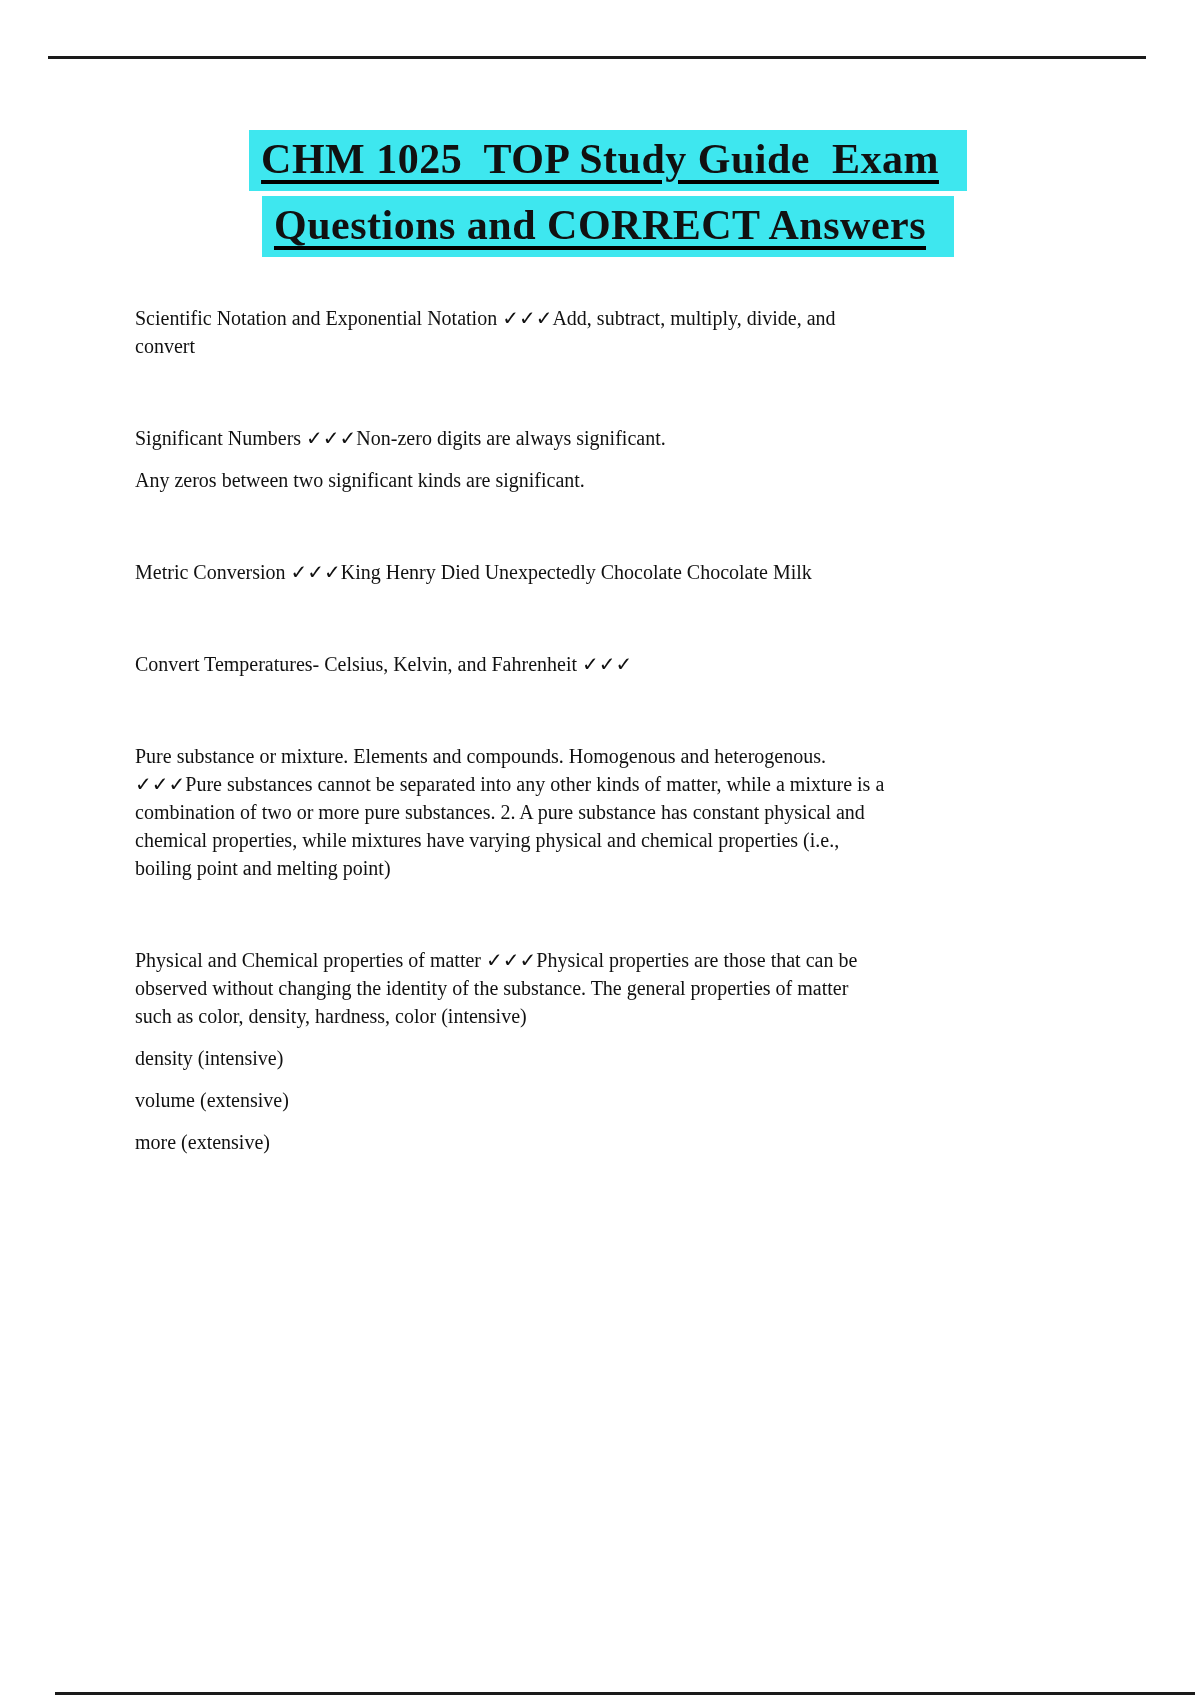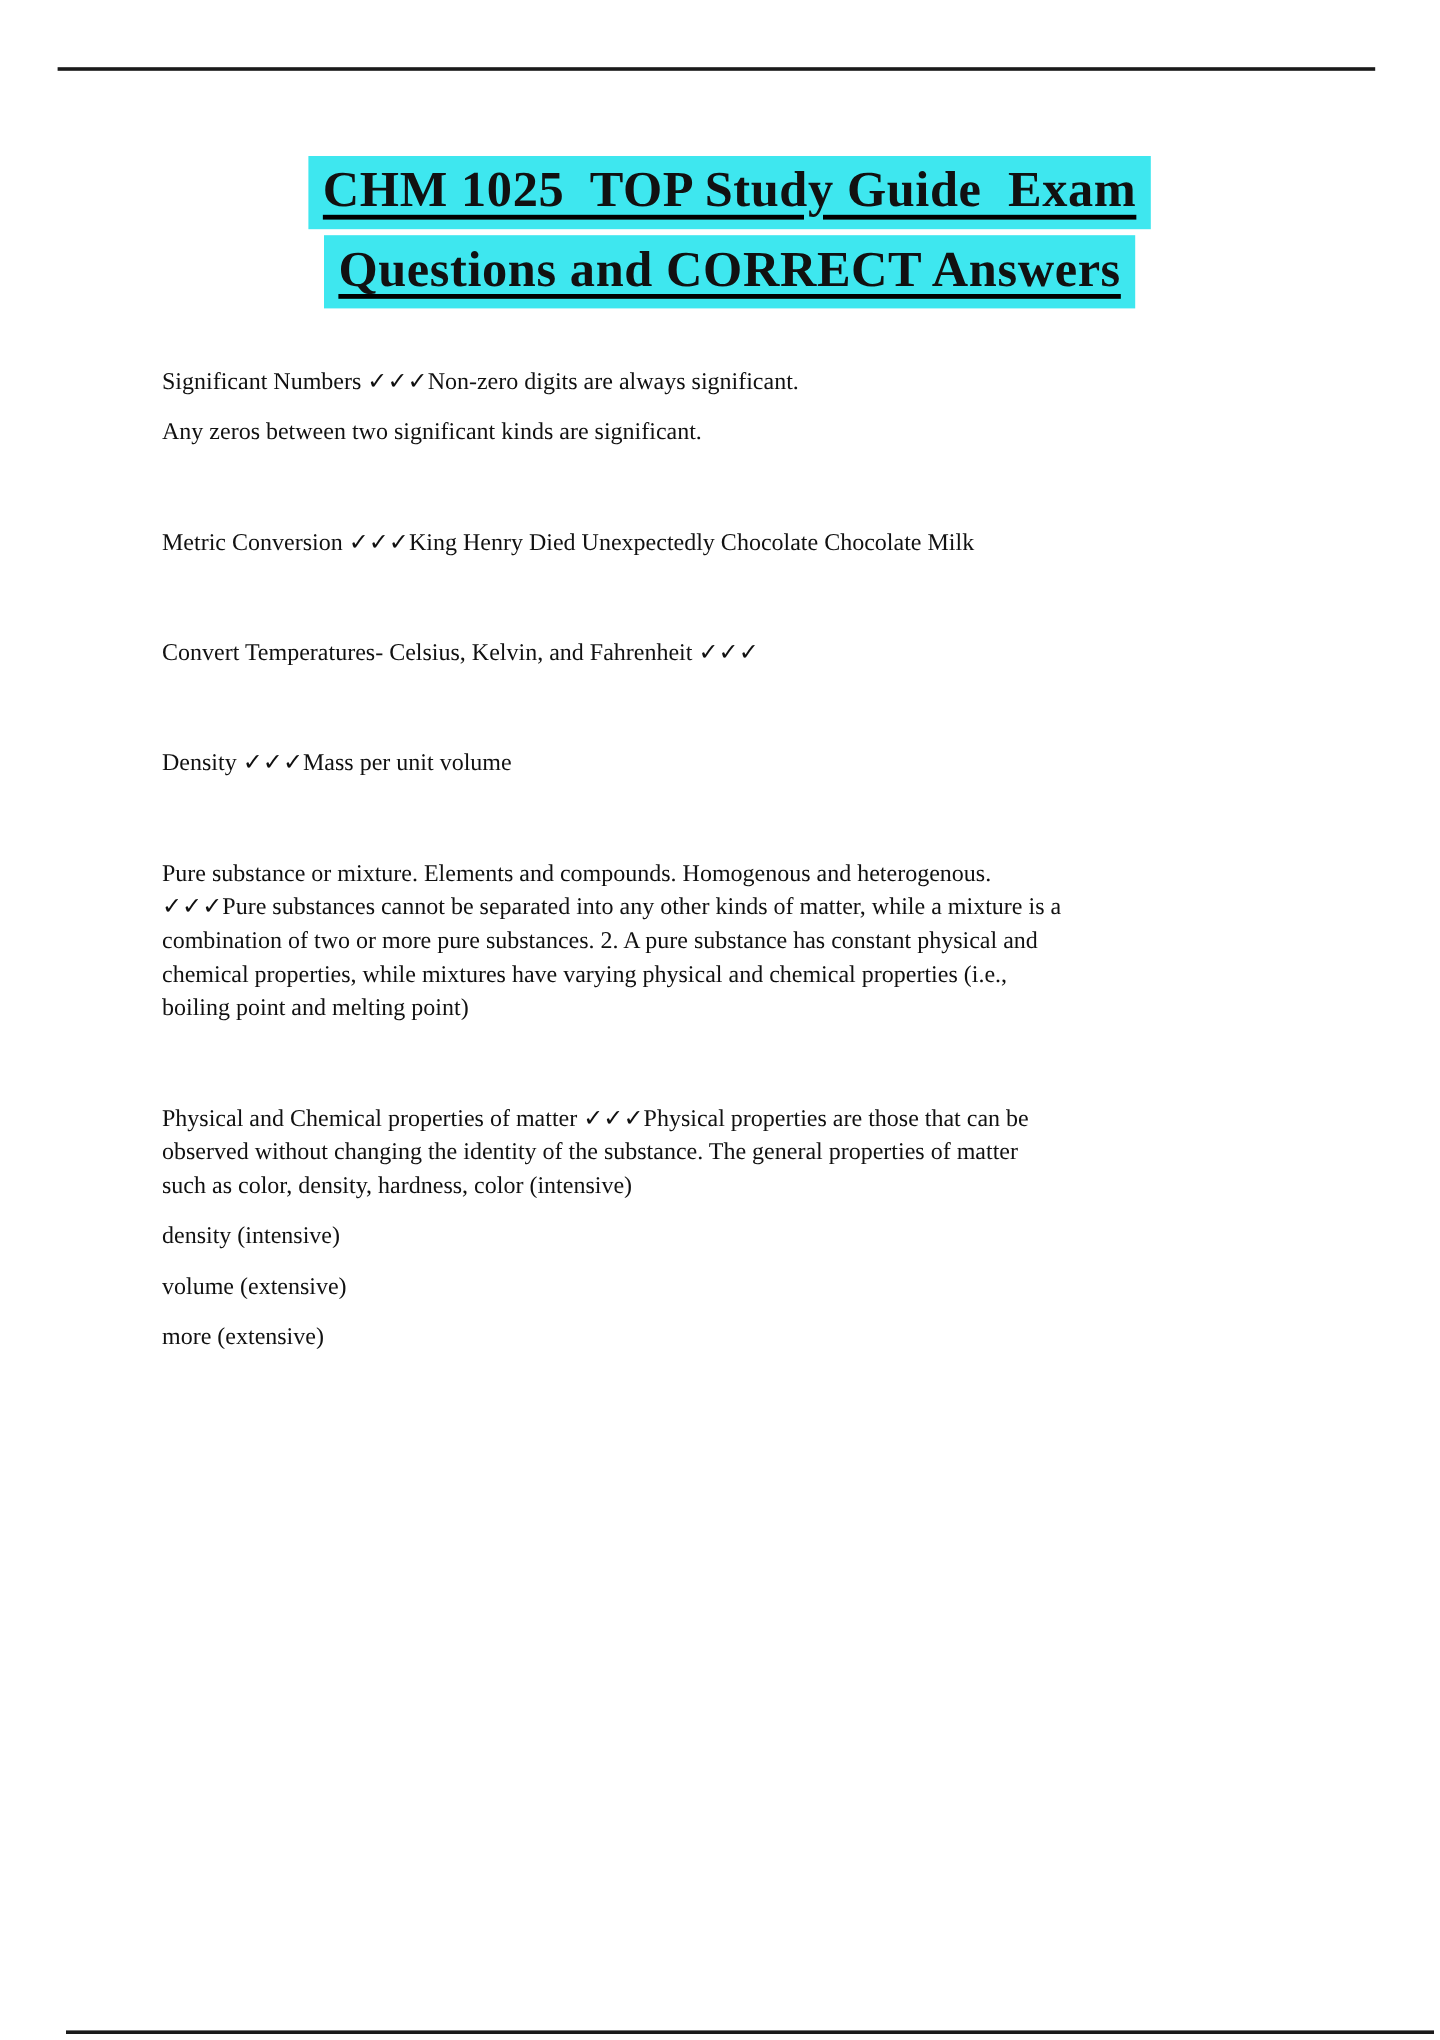--- a/index.html
+++ b/index.html
@@ -34,21 +34,21 @@
     display: block;
     line-height: 57px;
   }
   .title-line .hl {
     display: inline-block;
     background: var(--highlight, #3ee7ef);
     font-size: 42px;
     font-weight: bold;
     letter-spacing: 0.5px;
     white-space: pre-wrap;
-    padding: 1px 12px 3px 12px;
+    padding: 1px 28px 3px 12px;
     text-decoration: underline;
     text-decoration-thickness: 4px;
     text-underline-offset: 7px;
     text-decoration-color: #000;
     margin-left: 16px;
   }
 
   .content {
     position: absolute;
     left: 135px;
@@ -68,38 +68,39 @@
 
 <div class="rule rule-top"></div>
 
 <div class="title-wrap">
   <span class="title-line"><span class="hl">CHM 1025  TOP Study Guide  Exam</span></span>
   <span class="title-line"><span class="hl">Questions and CORRECT Answers</span></span>
 </div>
 
 <div class="content">
 
+  <div class="section">
+    <p>Scientific Notation and Exponential Notation ✓✓✓Add, subtract, multiply, divide, and
+convert</p>
+  </div>
 
   <div class="section">
     <p>Significant Numbers ✓✓✓Non-zero digits are always significant.</p>
     <p>Any zeros between two significant kinds are significant.</p>
   </div>
 
 
   <div class="section">
     <p>Metric Conversion ✓✓✓King Henry Died Unexpectedly Chocolate Chocolate Milk</p>
   </div>
 
   <div class="section">
     <p>Convert Temperatures- Celsius, Kelvin, and Fahrenheit ✓✓✓</p>
   </div>
 
-  <div class="section">
-    <p>Density ✓✓✓Mass per unit volume</p>
-  </div>
 
   <div class="section">
     <p>Pure substance or mixture. Elements and compounds. Homogenous and heterogenous.
 ✓✓✓Pure substances cannot be separated into any other kinds of matter, while a mixture is a
 combination of two or more pure substances. 2. A pure substance has constant physical and
 chemical properties, while mixtures have varying physical and chemical properties (i.e.,
 boiling point and melting point)</p>
   </div>
 
   <div class="section">

